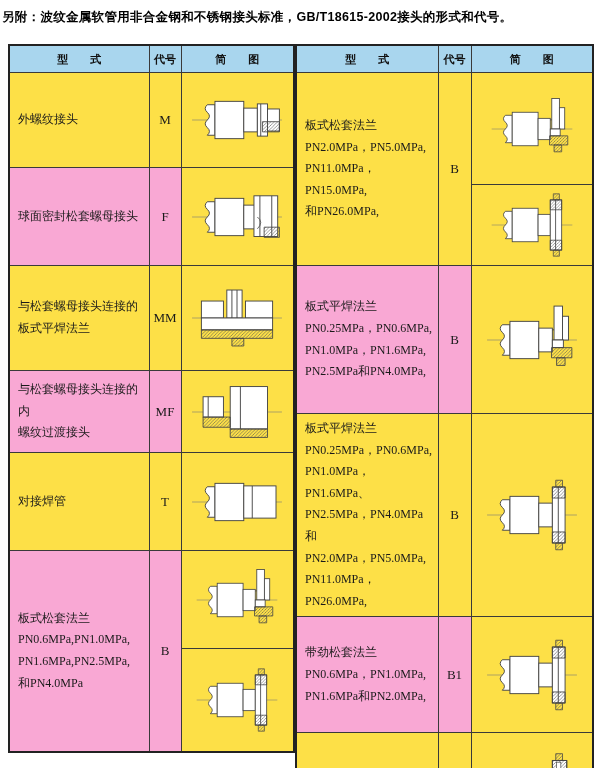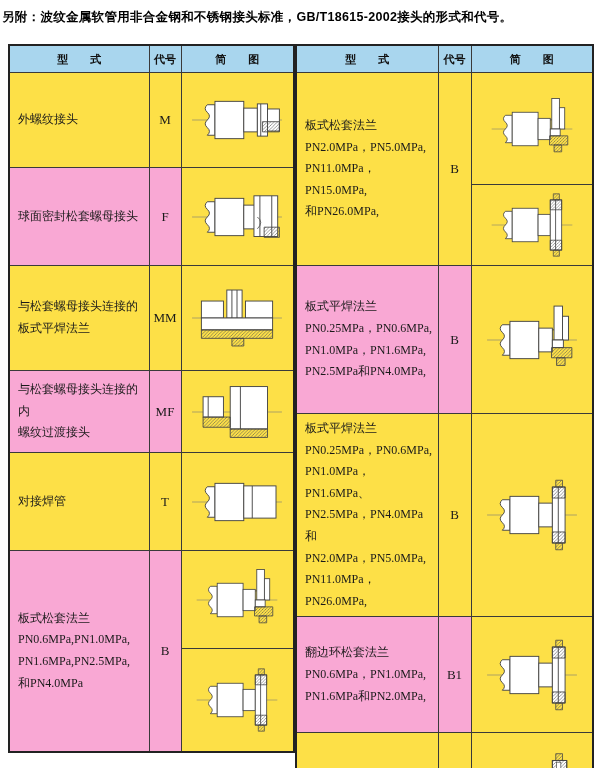--- a/index.html
+++ b/index.html
@@ -305,21 +305,21 @@
 PN2.0MPa，PN5.0MPa,
 PN11.0MPa，PN26.0MPa,</td>
       <td class="code">B</td>
       <td class="diag">
         <svg viewBox="0 0 112 92">
               <use href="#sym-flg-dn"></use>
             </svg>
       </td>
     </tr>
     <tr class="r3 hl">
-      <td class="type">翻边环松套法兰
+      <td class="type">带劲松套法兰
 PN0.6MPa，PN1.0MPa,
 PN1.6MPa和PN2.0MPa,</td>
       <td class="code">B1</td>
       <td class="diag">
         <svg viewBox="0 0 112 92">
               <use href="#sym-flg-dn"></use>
             </svg>
       </td>
     </tr>
     <tr class="r4">

